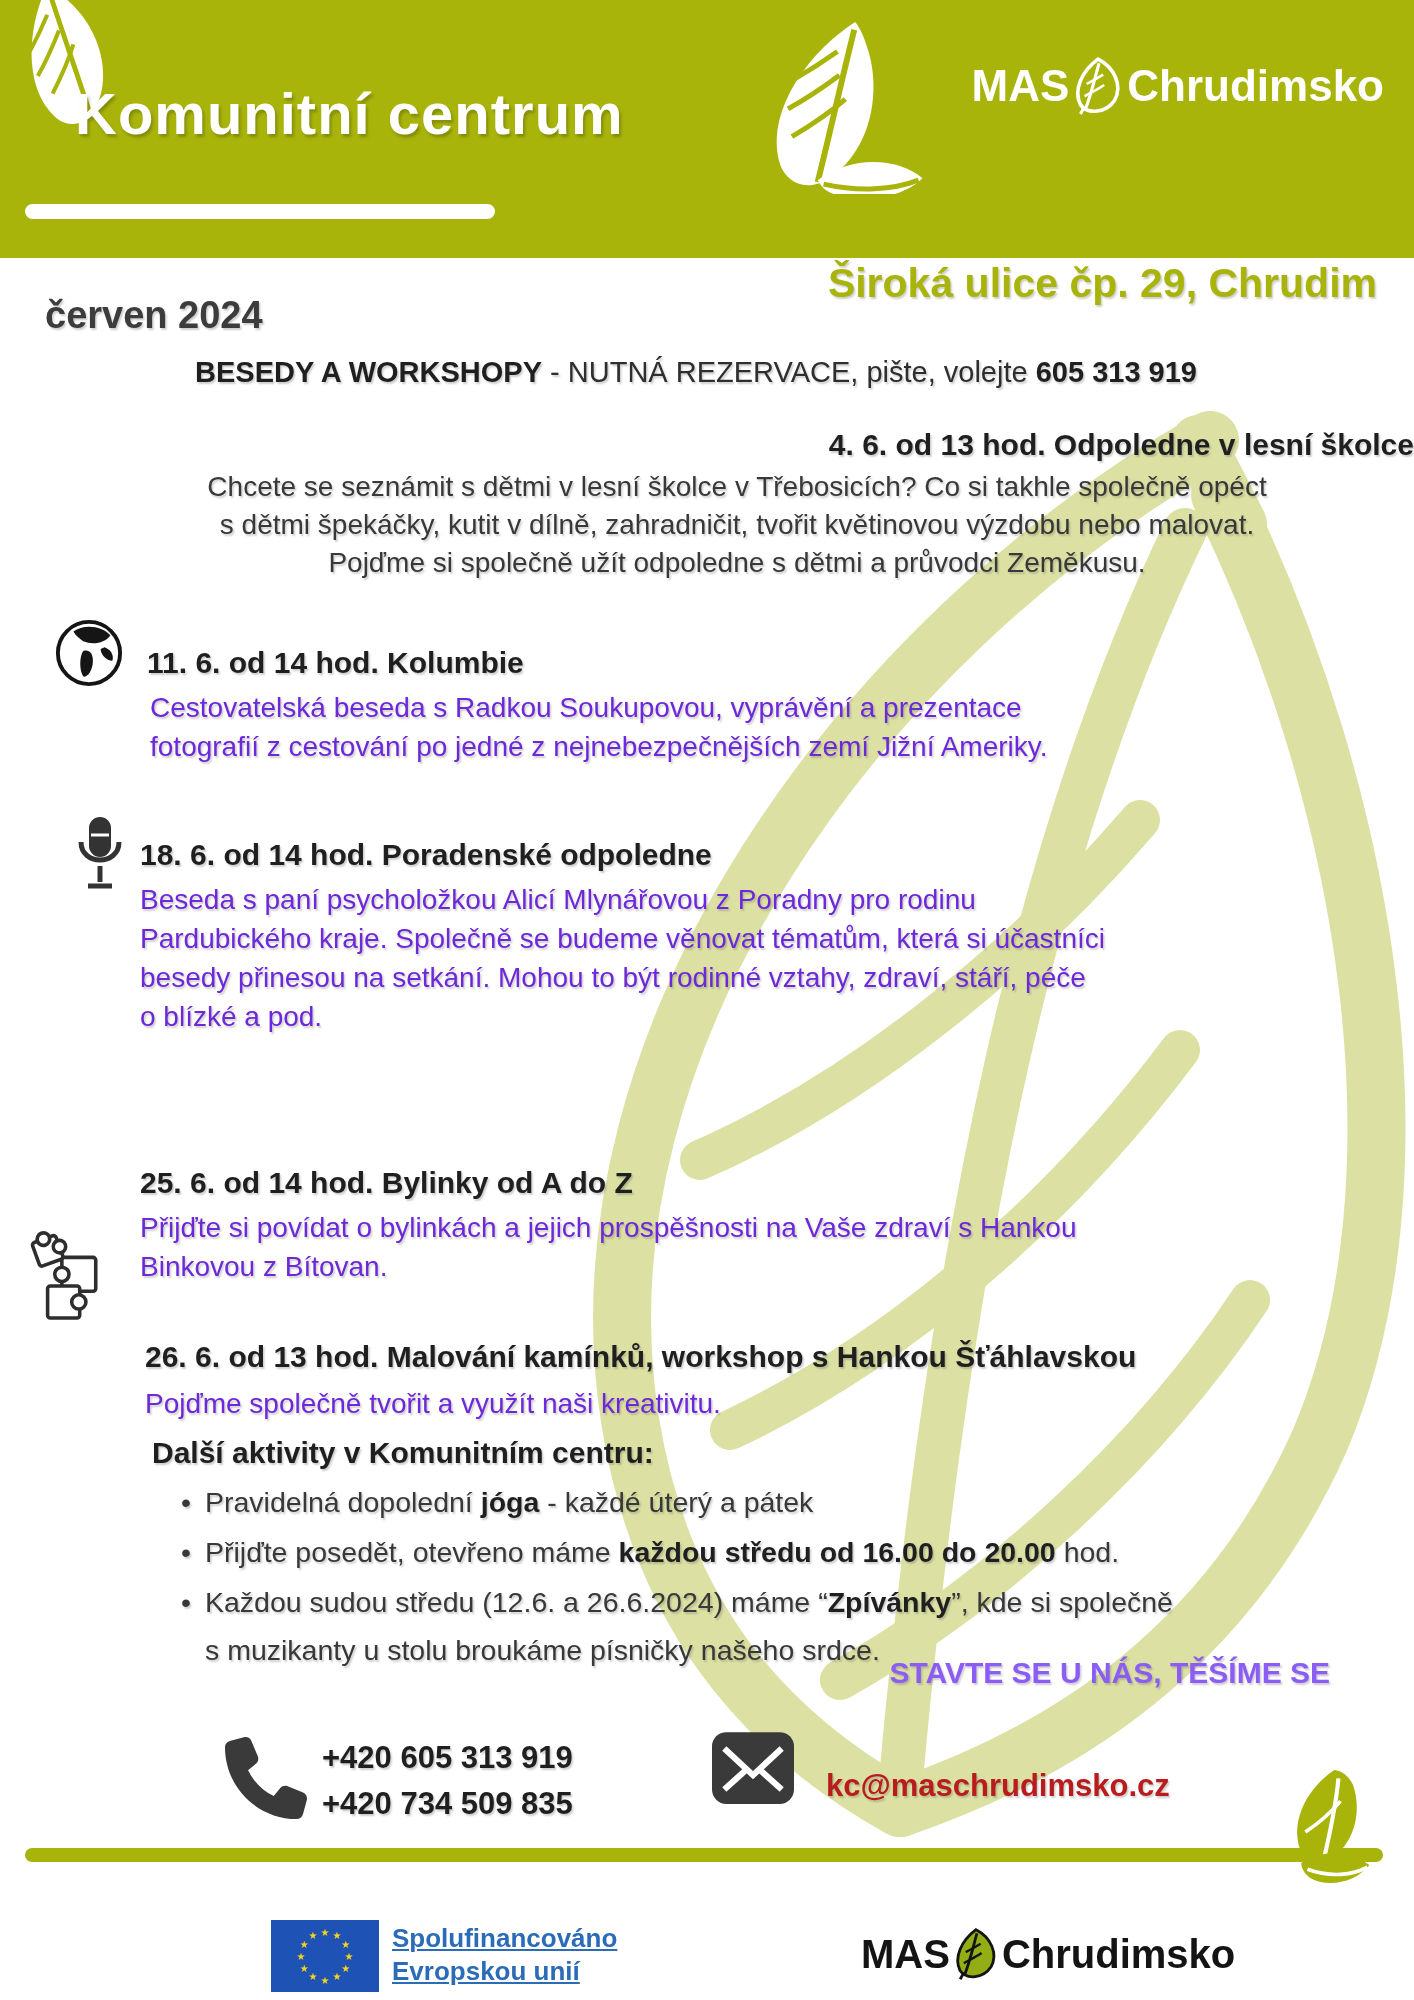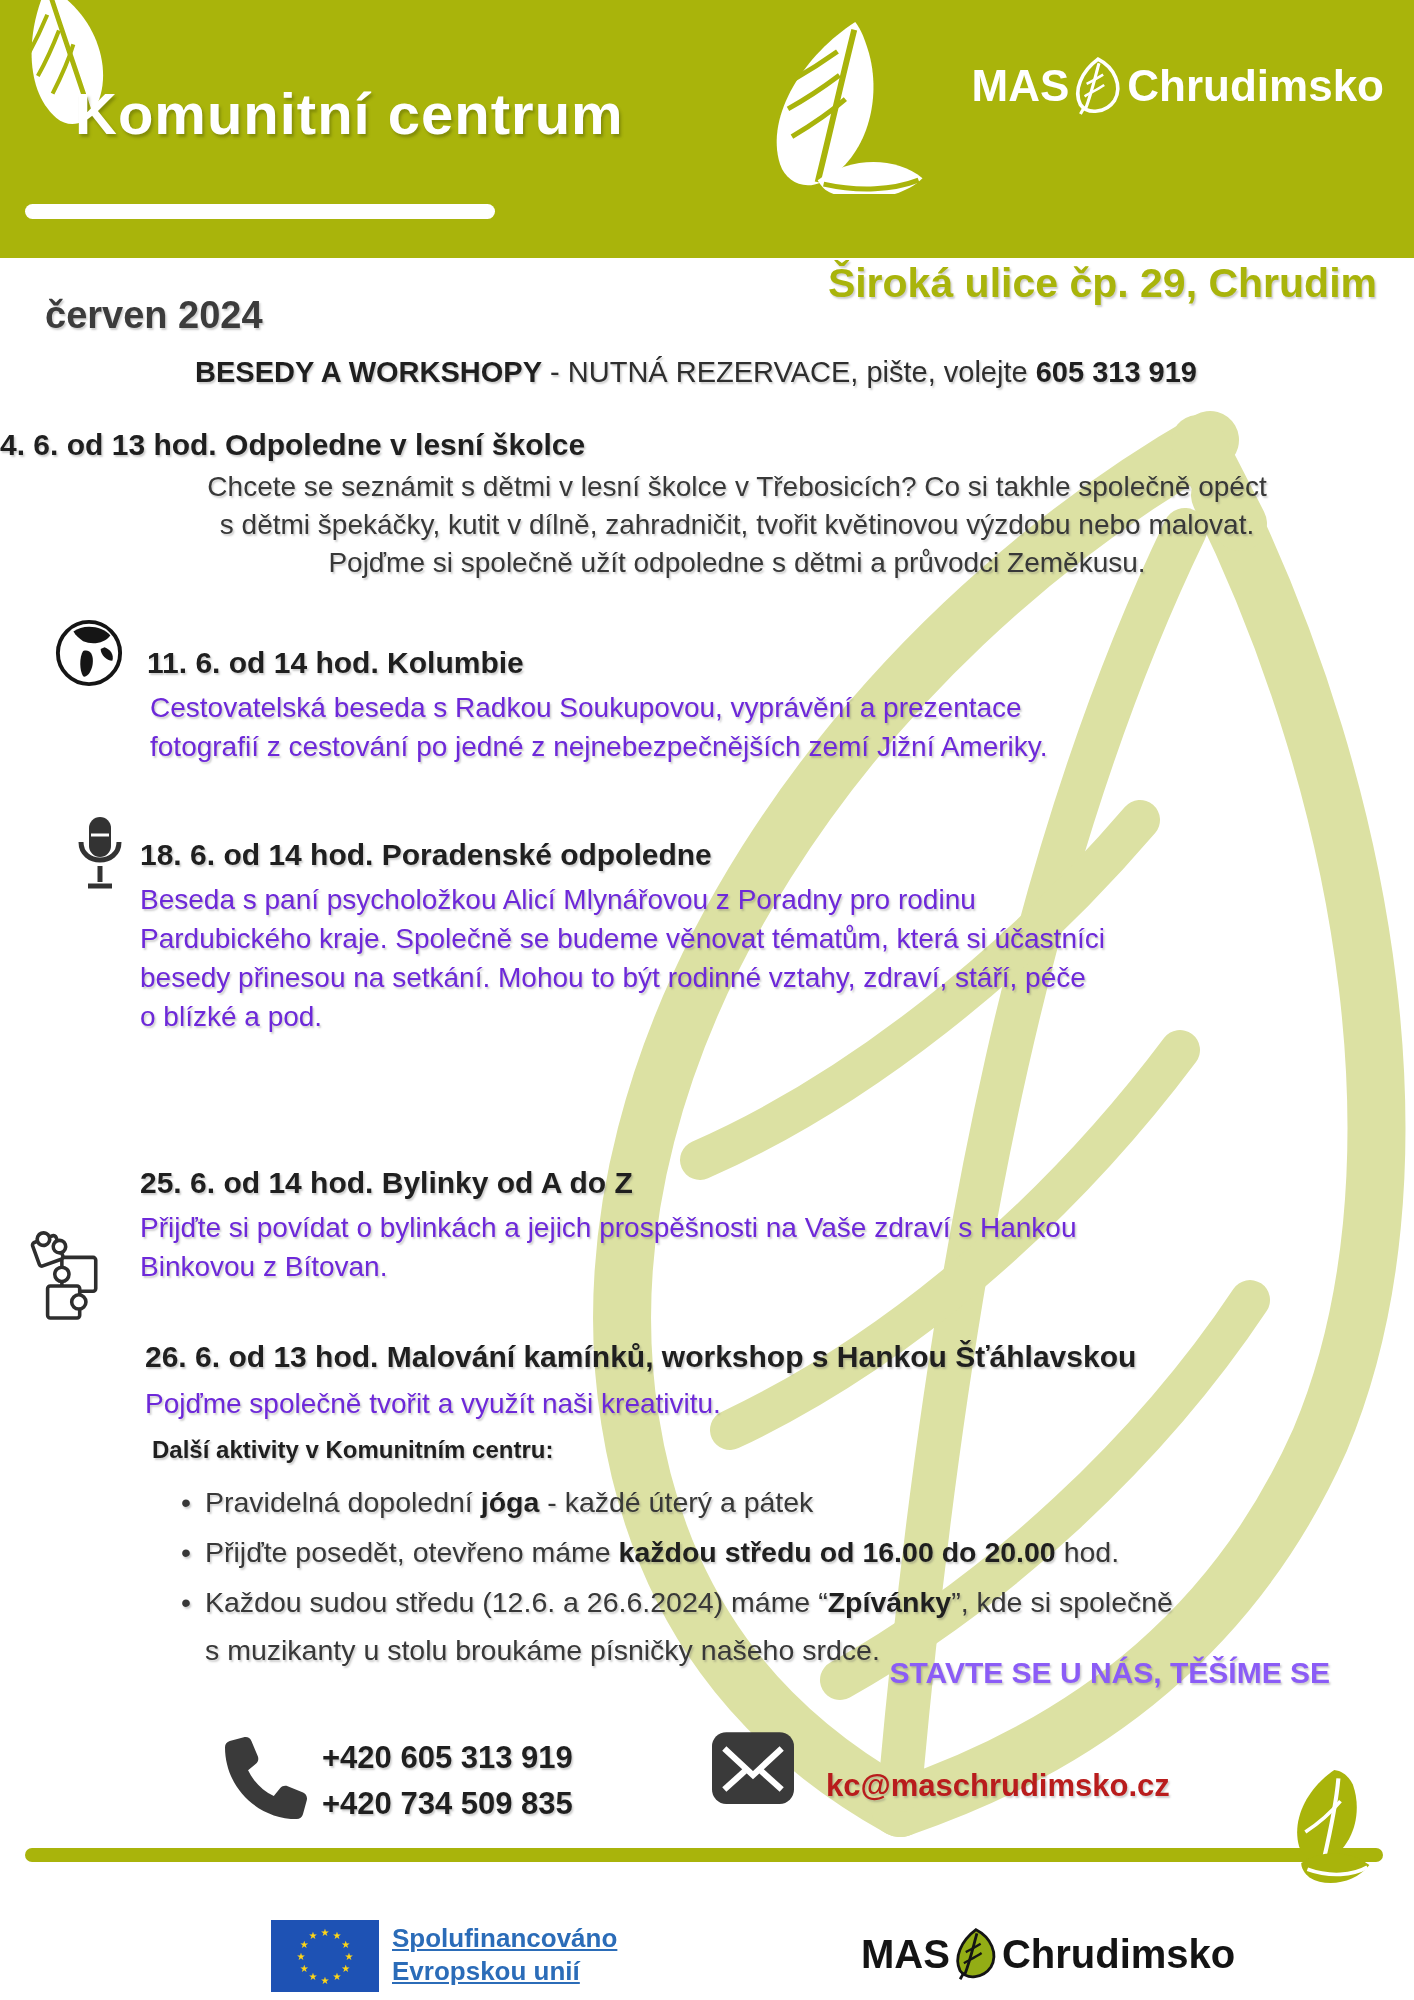--- a/index.html
+++ b/index.html
@@ -13,25 +13,25 @@
                 text-shadow:2px 3px 3px rgba(60,70,0,.35);}
   .banner-bar{left:25px;top:204px;width:470px;height:15px;background:#fff;border-radius:8px;}
   .hdr-logo{right:30px;top:55px;display:flex;align-items:center;color:#fff;font-weight:700;font-size:44px;}
   
   .watermark{left:340px;top:400px;width:1120px;height:1450px;z-index:0;}
   
   .z1{z-index:2;}
   .month{left:45px;top:294px;font-size:38px;font-weight:700;color:#3c3c3c;}
   .address{right:37px;top:260px;font-size:41px;font-weight:700;color:#a9b40b;margin-left:17px;}
   .resline{left:0;top:356px;width:1392px;text-align:center;font-size:29px;color:#2e2e2e;}
-  .intro-title{left:0;top:428px;width:1414px;text-align:left;font-size:30px;font-weight:700;color:#1f1f1f;}
+  .intro-title{left:0;top:428px;width:1414px;text-align:right;font-size:30px;font-weight:700;color:#1f1f1f;}
   .intro-lines{left:0;top:468px;width:1414px;text-align:center;font-size:28px;line-height:38px;color:#383838;padding-left:30px;}
   .ev-title{font-size:30px;font-weight:700;color:#1f1f1f;}
   .ev-lines{font-size:28px;line-height:39px;color:#6d28d9;}
-  .act-title{left:152px;top:1436px;font-size:24px;font-weight:700;color:#1f1f1f;}
+  .act-title{left:152px;top:1436px;font-size:30px;font-weight:700;color:#1f1f1f;}
   .bullet{left:205px;font-size:28.5px;color:#383838;}
   .bullet .dot{position:absolute;left:-24px;}
   .closing{right:84px;top:1656px;font-size:30px;font-weight:700;color:#8b5cf6;}
   .phone-nums{left:322px;font-size:31px;font-weight:700;color:#1f1f1f;}
   .email{left:826px;top:1750px;font-size:31px;font-weight:700;color:#b91c1c;margin-top:18px;}
   .bottom-bar{left:25px;top:1848px;width:1358px;height:14px;background:#a9b40b;border-radius:7px;z-index:2;}
   .eu-text{left:392px;top:1922px;font-size:26px;line-height:33px;font-weight:700;color:#2b6cb8;text-decoration:underline;}
   .ft-logo{left:861px;top:1926px;display:flex;align-items:center;color:#141414;font-weight:700;font-size:40px;z-index:2;}
   b{font-weight:700;color:#1f1f1f;}
 </style>

